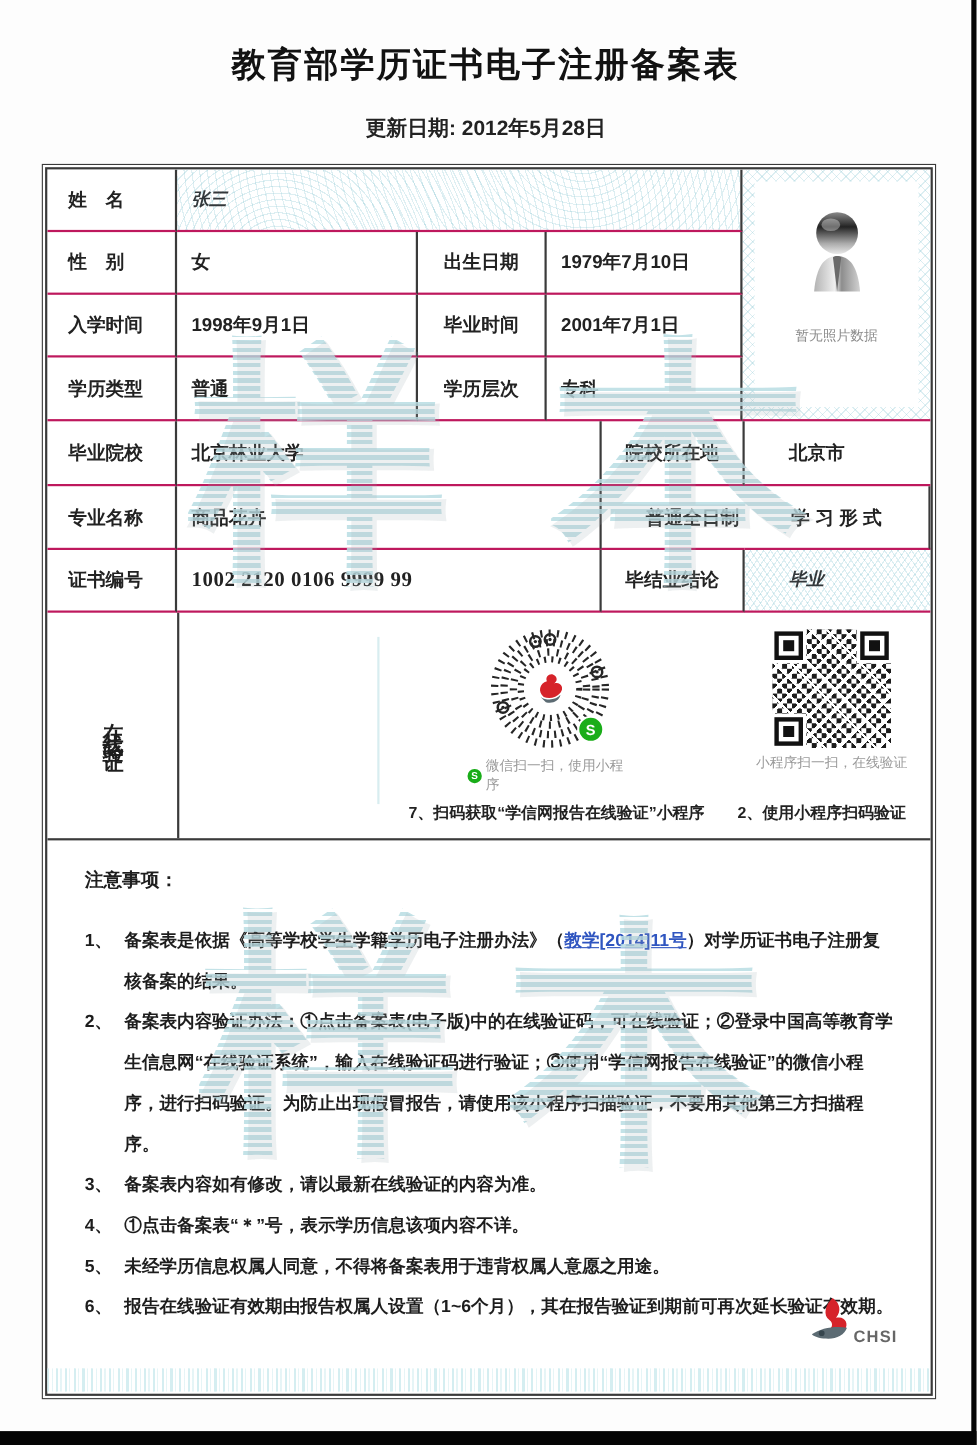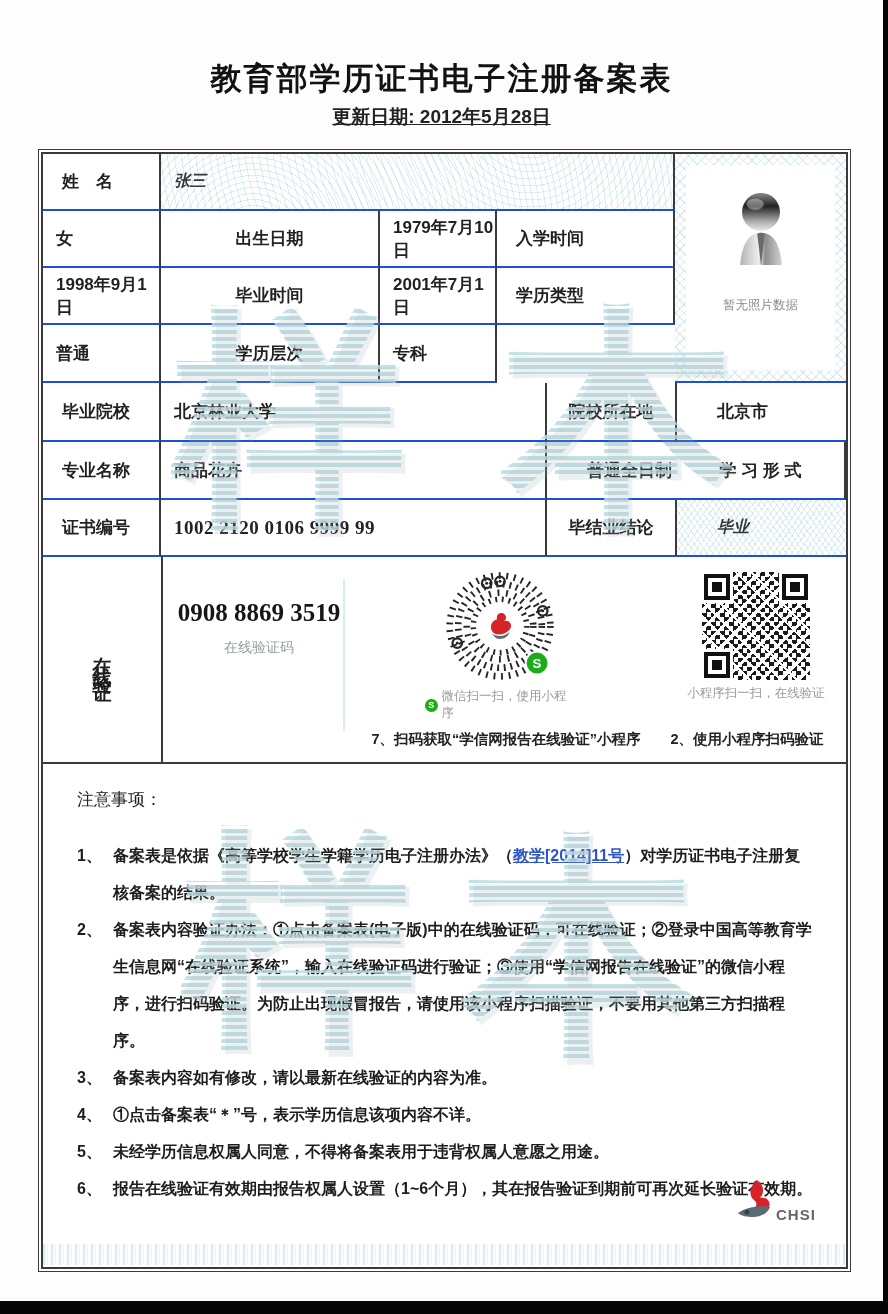--- a/index.html
+++ b/index.html
@@ -5,23 +5,23 @@
   * { box-sizing: border-box; margin: 0; padding: 0; }
   html,body { background:#fff; }
   .page {
     position: relative; width: 888px; height: 1314px; background:#fdfdfd;
     font-family: "Liberation Sans", sans-serif; color:#1e1e1e; overflow:hidden;
   }
   .edge-right  { position:absolute; top:0; right:0; width:5px; height:100%; background:#050505; }
   .edge-bottom { position:absolute; left:0; bottom:0; width:100%; height:13px; background:#050505; }
 
   .doc-title { position:absolute; top:38px; left:0; width:883px; text-align:center;
-               font-size:31px; font-weight:700; letter-spacing:2px; color:#121212;margin-top:20px; }
+               font-size:31px; font-weight:700; letter-spacing:2px; color:#121212; }
   .doc-date  { position:absolute; top:104px; left:0; width:883px; text-align:center;
-               font-size:19px; font-weight:600; color:#222;text-decoration:underline; }
+               font-size:19px; font-weight:600; color:#222; }
 
   .frame { position:absolute; left:38px; top:149px; width:813px; height:1123px;
            border:1px solid #3a3a3a; padding:2px; background:#fff; }
   .frame-inner { position:relative; width:100%; height:100%; border:2px solid #3a3a3a; overflow:hidden; }
 
   
   .wm { position:absolute; z-index:6; pointer-events:none; font-size:235px; line-height:1;
         font-weight:700;
         background:repeating-linear-gradient(180deg,#b9dde3 0 4px, rgba(255,255,255,0) 4px 7px);
         -webkit-background-clip:text; background-clip:text; color:transparent;
@@ -29,21 +29,21 @@
   .wm-t1 { left:128px; top:148px; }
   .wm-t2 { left:458px; top:148px; }
   .wm-n1 { left:138px; top:668px; }
   .wm-n2 { left:418px; top:676px; }
 
   
   .grid-a { display:grid; grid-template-columns:118px 219px 117px 178px 171px;
             grid-template-rows:57px 57px 57px 58px; }
   .grid-b { display:grid; grid-template-columns:118px 386px 130px 169px;
             grid-template-rows:59px 58px 57px;border-radius:19px; }
-  .cell { border-right:2px solid #3a3a3a; border-bottom:2px solid #1d4ed8;
+  .cell { border-right:2px solid #3a3a3a; border-bottom:2px solid #be185d;
           display:flex; align-items:center; font-size:17px; font-weight:600; color:#222;
           position:relative; background:transparent; }
   .cell.last { border-right:none;padding-left:40px; }
   .lbl  { padding-left:19px; }
   .lbl2 { justify-content:center; padding:0 4px; }
   .val  { padding-left:13px; }
   .name-val { grid-column:2 / 5; }
   .photo-cell { grid-column:5; grid-row:1 / 5; border-right:none; padding:0;
     background:
       repeating-linear-gradient(45deg, rgba(140,200,212,.30) 0 1px, transparent 1px 6px),
@@ -92,21 +92,21 @@
   .finder { position:absolute; width:26px; height:26px; border:4px solid #111; background:#fff;
             box-shadow:0 0 0 3px #fff; }
   .finder::after { content:""; position:absolute; inset:4px; background:#111; }
   .f-tl { top:2px; left:2px; } .f-tr { top:2px; right:2px; } .f-bl { bottom:2px; left:2px; }
   .instructions { position:absolute; left:192px; right:6px; bottom:13px; text-align:center;
                   font-size:14.5px; font-weight:700; color:#222; }
   .instructions span + span { margin-left:26px; }
 
   
   .notes { position:relative; height:501px; padding:24px 30px 0 34px; }
-  .notes-heading { font-size:17px; font-weight:400; margin-bottom:26px; }
+  .notes-heading { font-size:17px; font-weight:700; margin-bottom:26px; }
   .note-item { display:flex; font-size:16px; font-weight:600; line-height:37px; color:#1d1d1d; }
   .note-num { flex:0 0 36px; }
   .note-text { flex:1; }
   .note-link { color:#2f55c0; text-decoration:underline; cursor:pointer; }
   .chsi-logo { position:absolute; right:28px; bottom:40px; }
   .bottom-strip { position:absolute; left:0; right:0; bottom:0; height:21px;
     background:
       repeating-linear-gradient(90deg, #d5eef1 0 2px, rgba(255,255,255,0) 2px 8px),
       repeating-linear-gradient(90deg, rgba(213,238,241,.6) 0 1px, rgba(255,255,255,0) 1px 4px);
   }
@@ -148,20 +148,21 @@
               </defs>
               <circle cx="32" cy="22" r="20" fill="url(#hd)"></circle>
               <ellipse cx="26" cy="14" rx="9" ry="6" fill="#ffffff" opacity=".35"></ellipse>
               <path d="M32 44 C20 44 12 54 10 78 L54 78 C52 54 44 44 32 44 Z" fill="url(#bd)"></path>
               <path d="M28 45 L32 78 L36 45 C34 43.5 30 43.5 28 45 Z" fill="#6a6a6a"></path>
             </svg>
             <div class="photo-text">暂无照片数据</div>
           </div>
         </div>
 
+        <div class="cell lbl">性　别</div>
         <div class="cell val">女</div>
         <div class="cell lbl2">出生日期</div>
         <div class="cell val">1979年7月10日</div>
 
         <div class="cell lbl">入学时间</div>
         <div class="cell val">1998年9月1日</div>
         <div class="cell lbl2">毕业时间</div>
         <div class="cell val">2001年7月1日</div>
 
         <div class="cell lbl">学历类型</div>
@@ -183,24 +184,20 @@
 
         <div class="cell lbl">证书编号</div>
         <div class="cell val serif-num">1002 2120 0106 9999 99</div>
         <div class="cell lbl2">毕结业结论</div>
         <div class="cell val last mesh script-font">毕业</div>
       </div>
 
       <div class="online-row">
         <div class="online-label">在线验证</div>
         <div class="online-content">
-          <div class="code-wrap">
-            <div class="online-code">0908 8869 3519</div>
-            <div class="code-caption">在线验证码</div>
-          </div>
           <div class="vdivider"></div>
 
           <div class="qr-wrap q1">
             <svg width="114" height="114" viewBox="-60 -60 120 120">
               <g stroke="#262626" fill="none">
                 <circle r="53" stroke-width="7" stroke-dasharray="2 6"></circle>
                 <circle r="44" stroke-width="7" stroke-dasharray="2 5"></circle>
                 <circle r="35" stroke-width="7" stroke-dasharray="2 7"></circle>
                 <circle r="28" stroke-width="6" stroke-dasharray="2 5"></circle>
               </g>

